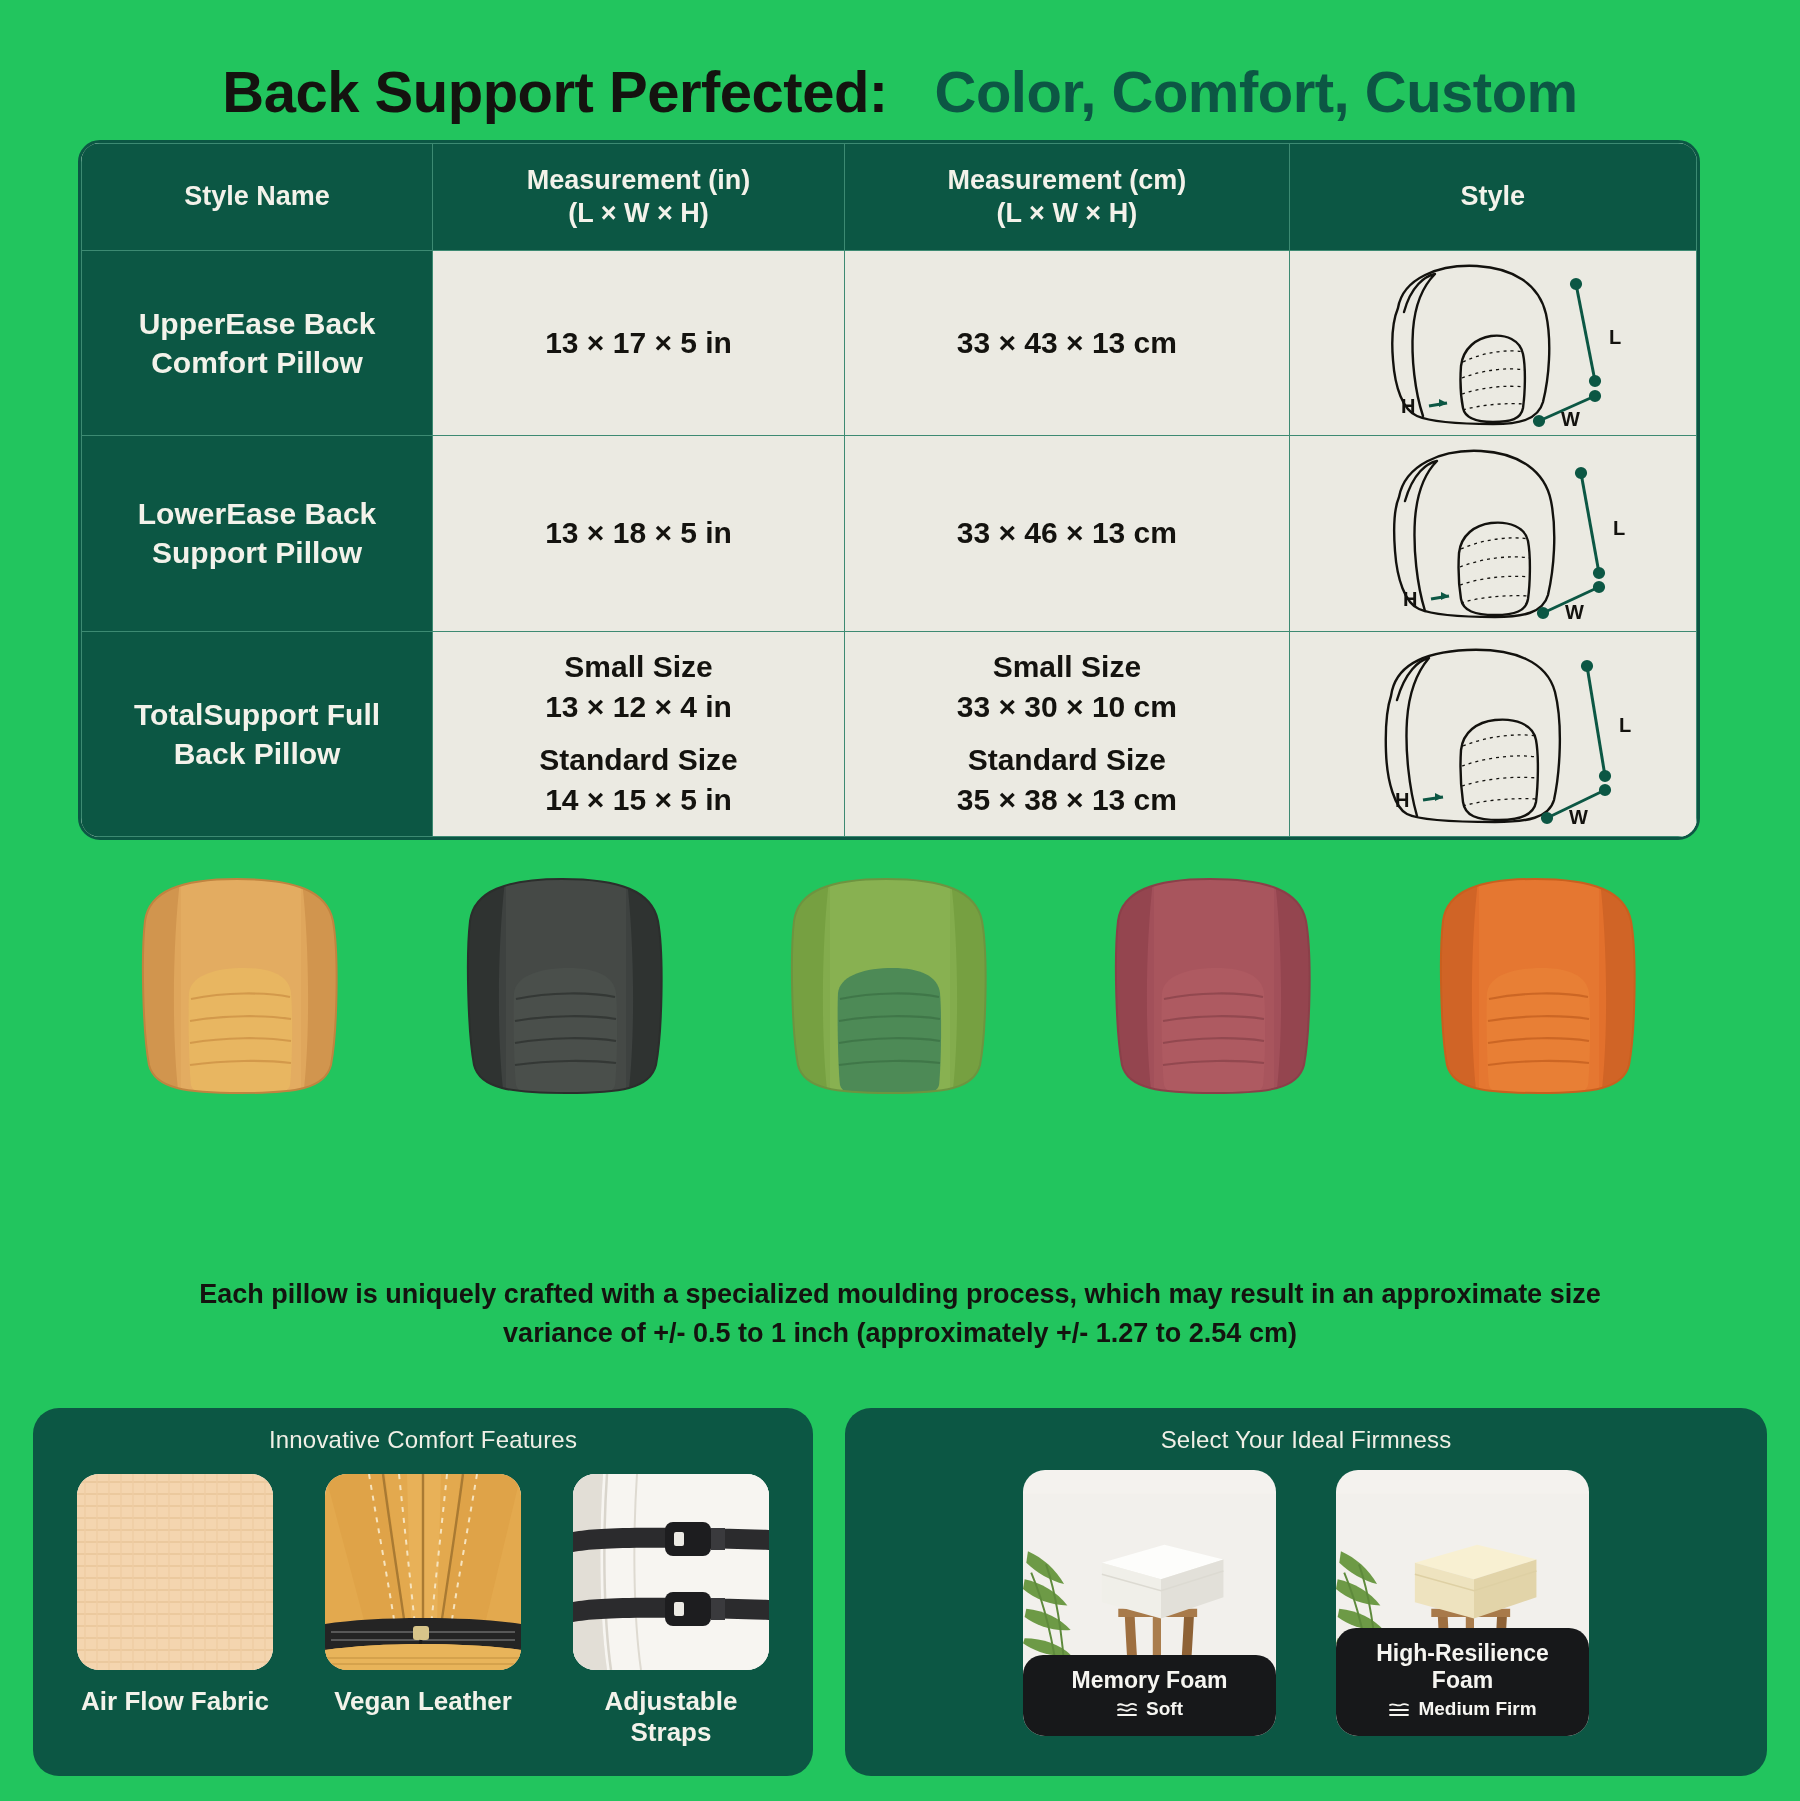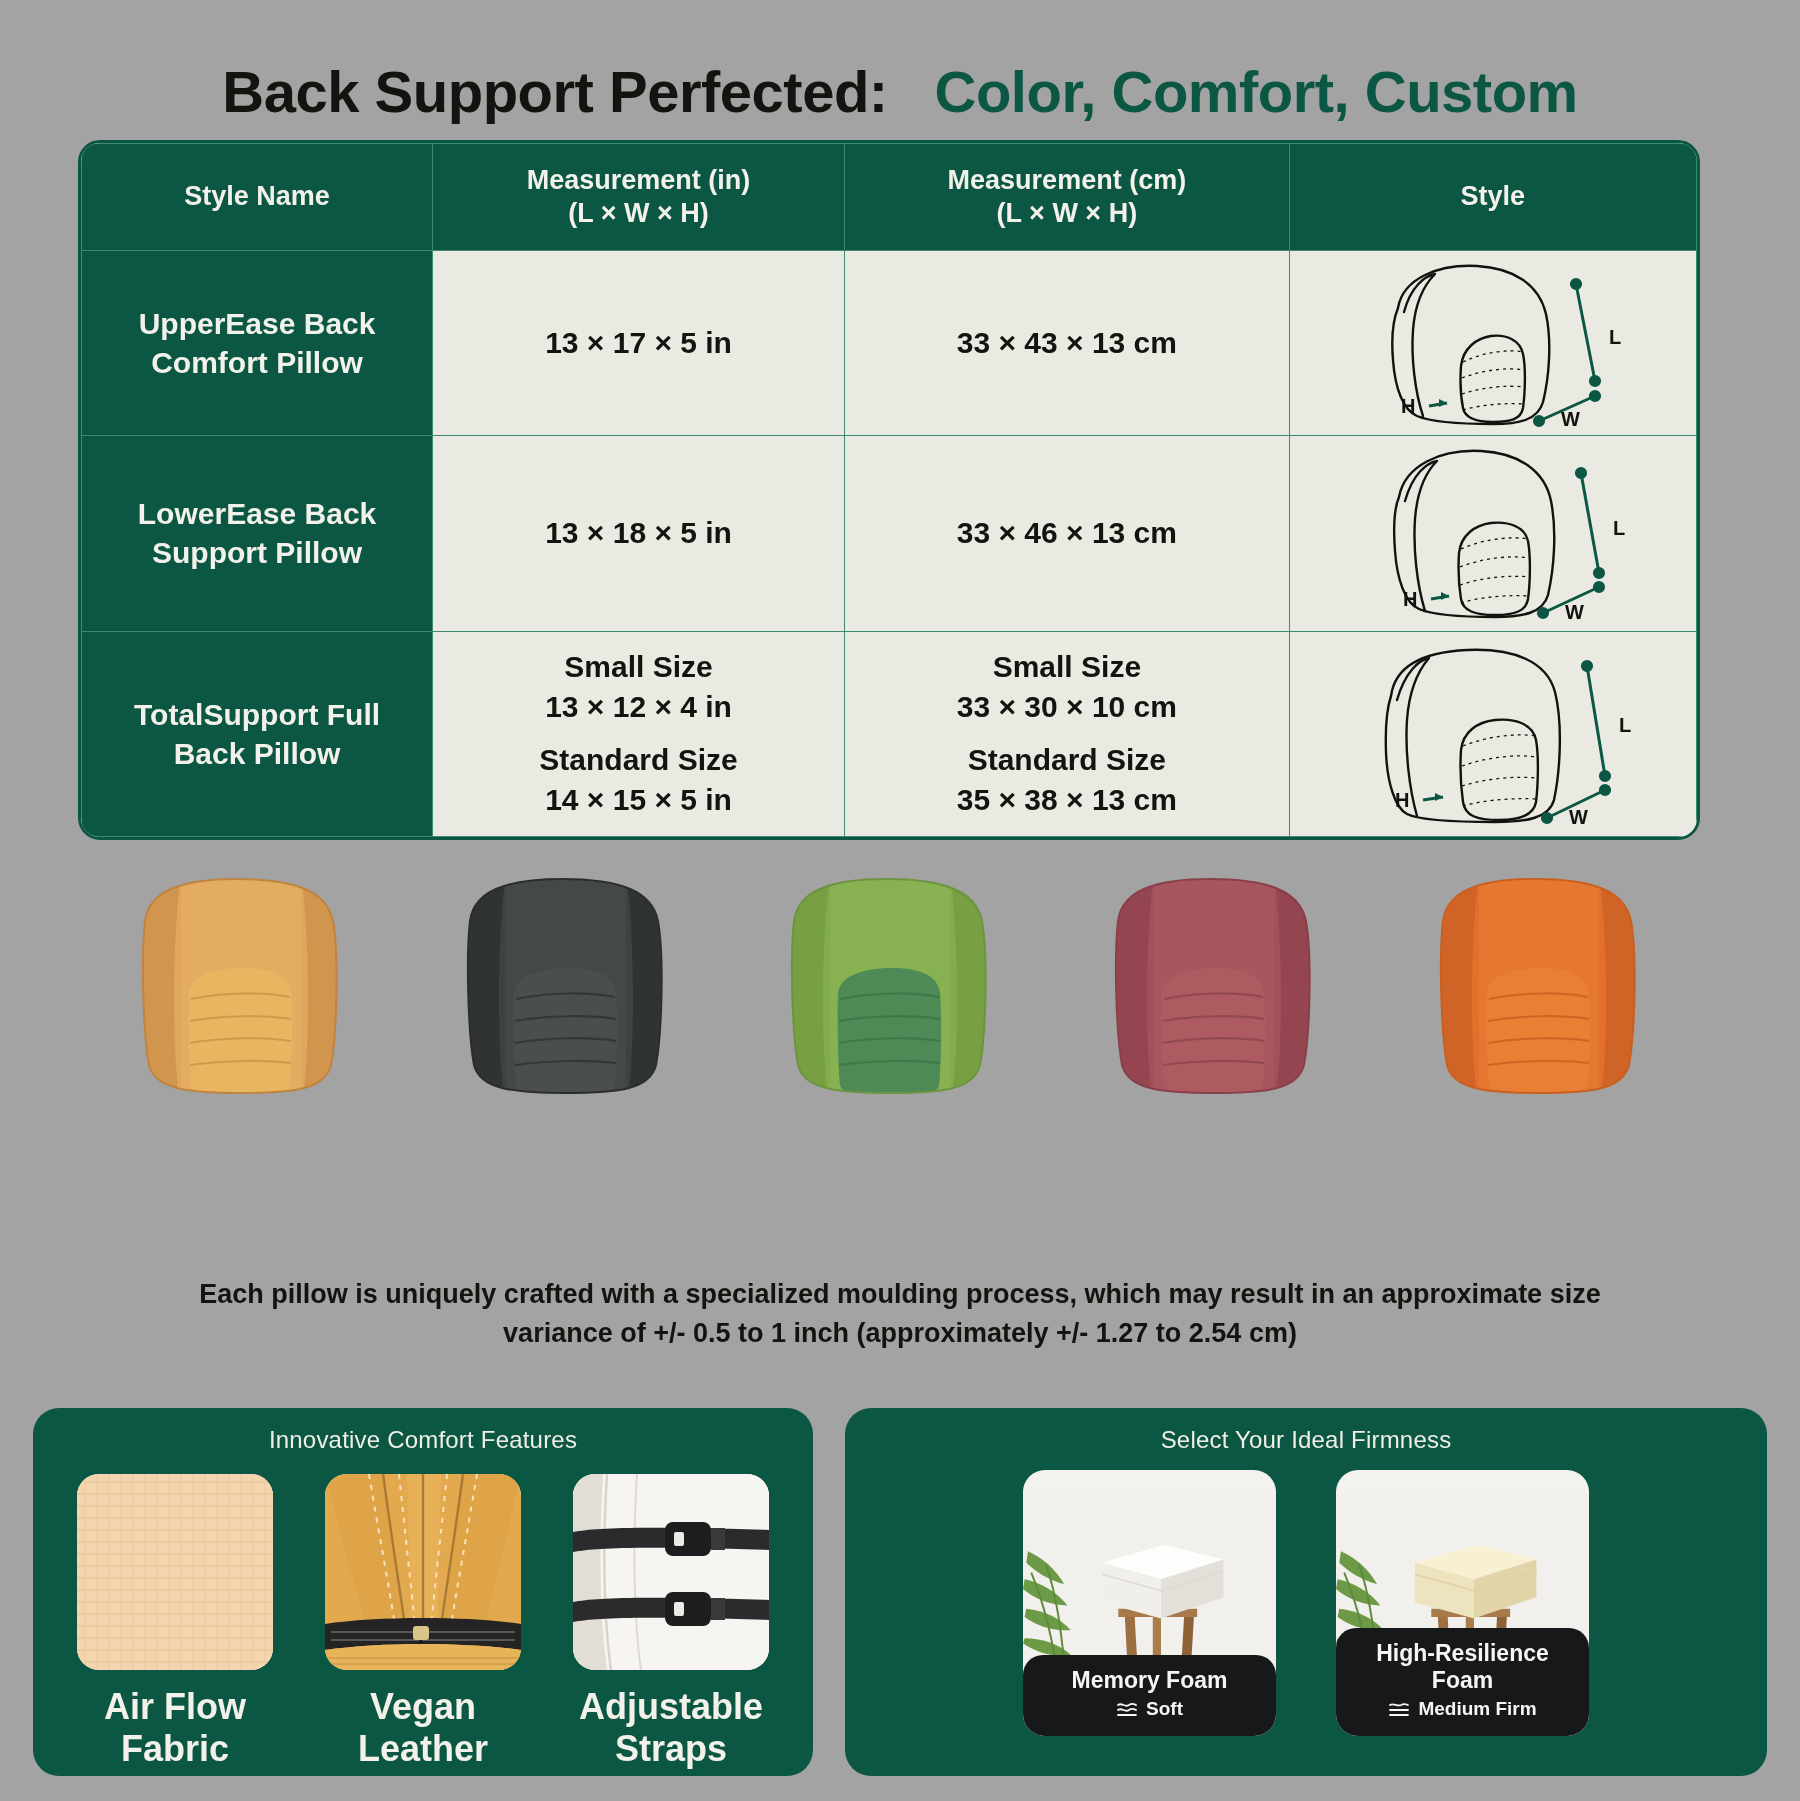--- a/index.html
+++ b/index.html
@@ -2,21 +2,21 @@
 <html><head>
 <meta charset="utf-8">
 <style>
   * { box-sizing: border-box; margin: 0; padding: 0; }
   html, body {
     width: 1800px; height: 1801px;
     background: #ebeae2;
     font-family: "Liberation Sans", sans-serif;
     overflow: hidden;
   }
-  .page { position: relative; width: 1800px; height: 1801px; background: #a3a3a3; }
+  .page { position: relative; width: 1800px; height: 1801px; background: #22c55e; }
 
   
   .title-bar {
     position: absolute; left: 0; top: 58px; width: 1800px;
     text-align: center;
     font-size: 58px; font-weight: 700; letter-spacing: -0.5px;
     white-space: nowrap;
   }
   .title-a { color: #14130f; }
   .title-b { color: #0c5744; }
@@ -92,21 +92,21 @@
     margin-top: 20px;
   }
   .feature { width: 196px; text-align: center; }
   .feature-img {
     width: 196px; height: 196px; border-radius: 22px;
     overflow: hidden; position: relative; background: #fff;
   }
   .feature-img svg { display: block; width: 100%; height: 100%; }
   .feature-label {
     margin-top: 16px; color: #f3f2ea;
-    font-size: 36px; font-weight: 700;
+    font-size: 26px; font-weight: 700;
   }
 
   .firm-row { display: flex; justify-content: center; gap: 60px; margin-top: 16px; }
   .firm-card {
     width: 253px; height: 266px; border-radius: 22px;
     overflow: hidden; position: relative; background: #f4f2ee;
   }
   .firm-card svg.scene { display: block; width: 100%; height: 100%; }
   .firm-badge {
     position: absolute; left: 0; bottom: 0; width: 100%;

